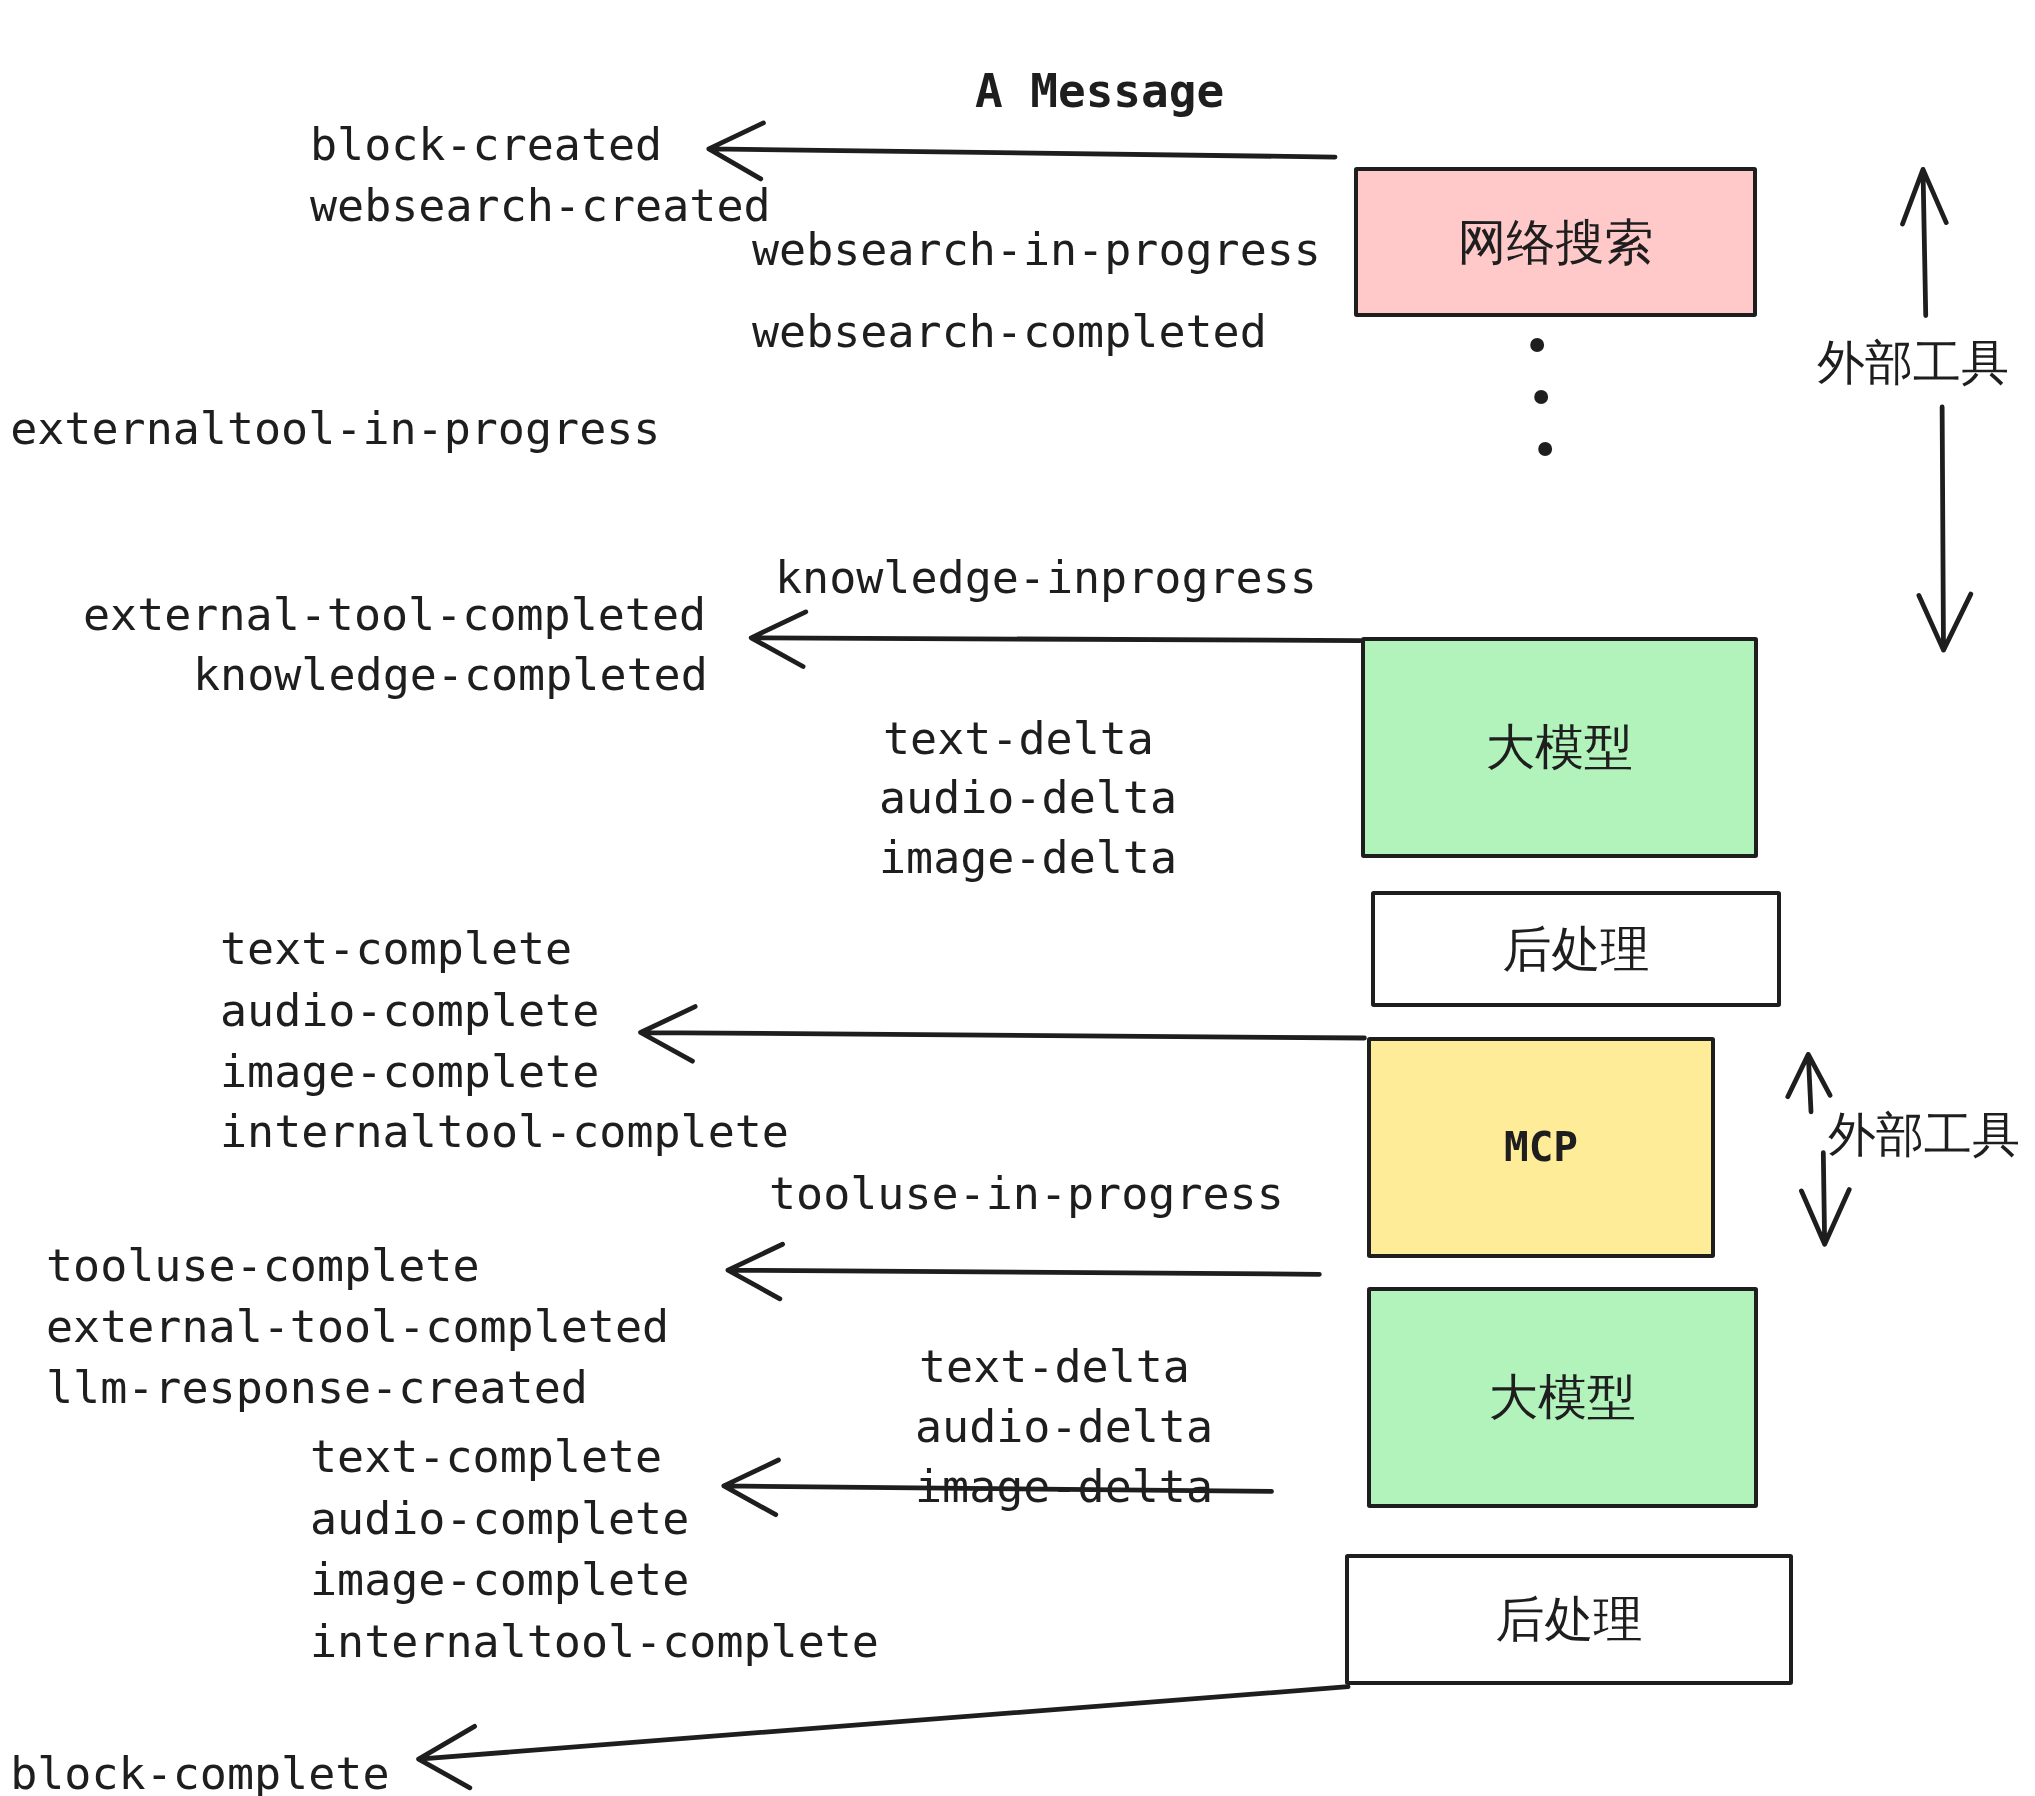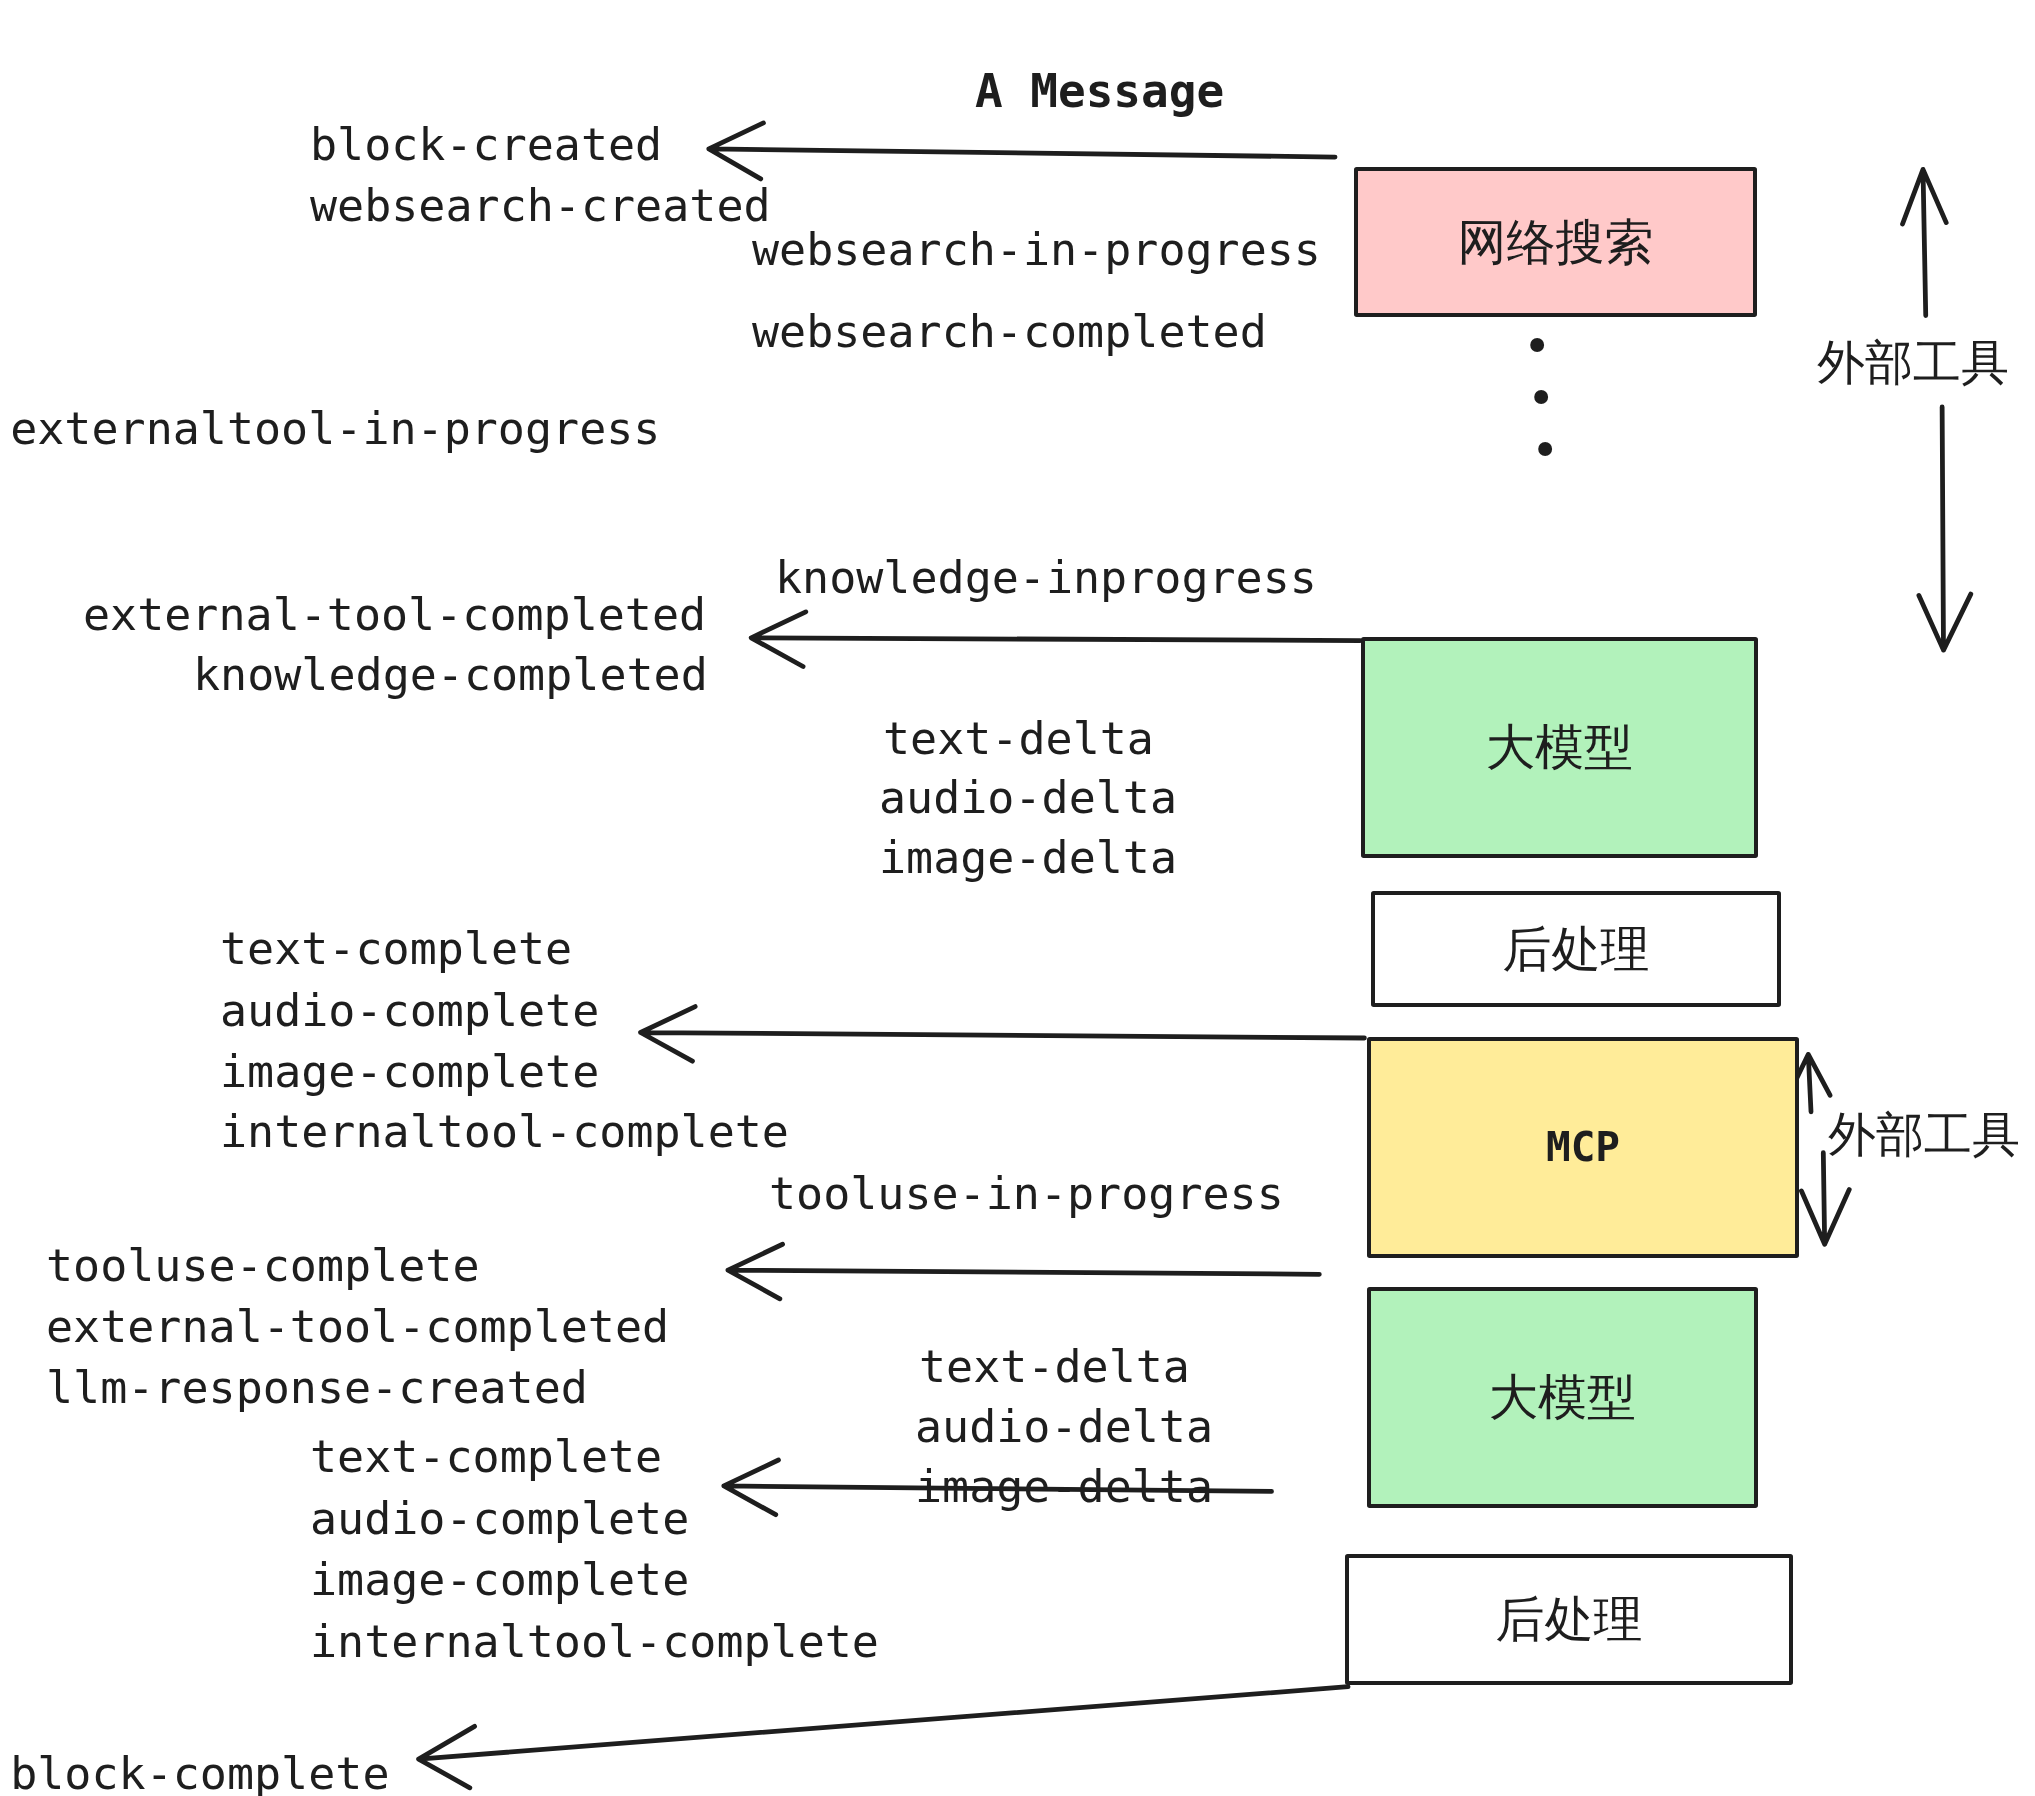--- a/index.html
+++ b/index.html
@@ -42,21 +42,21 @@
 
   <div class="box pink" style="left:1354px;top:167px;width:403px;height:150px;">
       <span>网络搜索</span>
     </div>
   <div class="box green" style="left:1361px;top:637px;width:397px;height:221px;">
       <span>大模型</span>
     </div>
   <div class="box white" style="left:1371px;top:891px;width:410px;height:116px;">
       <span>后处理</span>
     </div>
-  <div class="box yellow" style="left:1367px;top:1037px;width:432px;height:221px;">
+  <div class="box yellow" style="left:1367px;top:1037px;width:348px;height:221px;">
       <span class="mcp-label">MCP</span>
     </div>
   <div class="box green" style="left:1367px;top:1287px;width:391px;height:221px;">
       <span>大模型</span>
     </div>
   <div class="box white" style="left:1345px;top:1554px;width:448px;height:131px;">
       <span>后处理</span>
     </div>
 
   <span class="dot" style="left:1523px;top:322px;">•</span>

